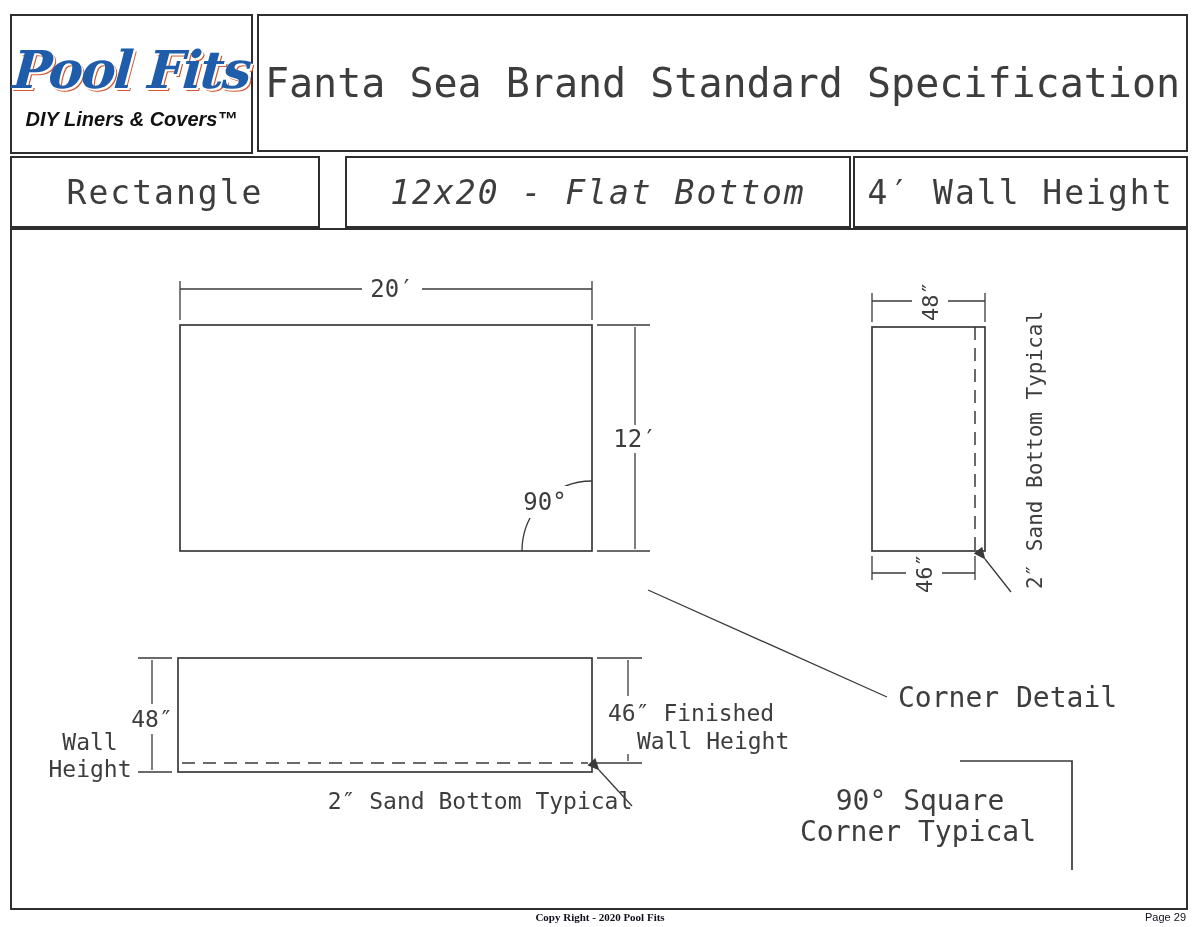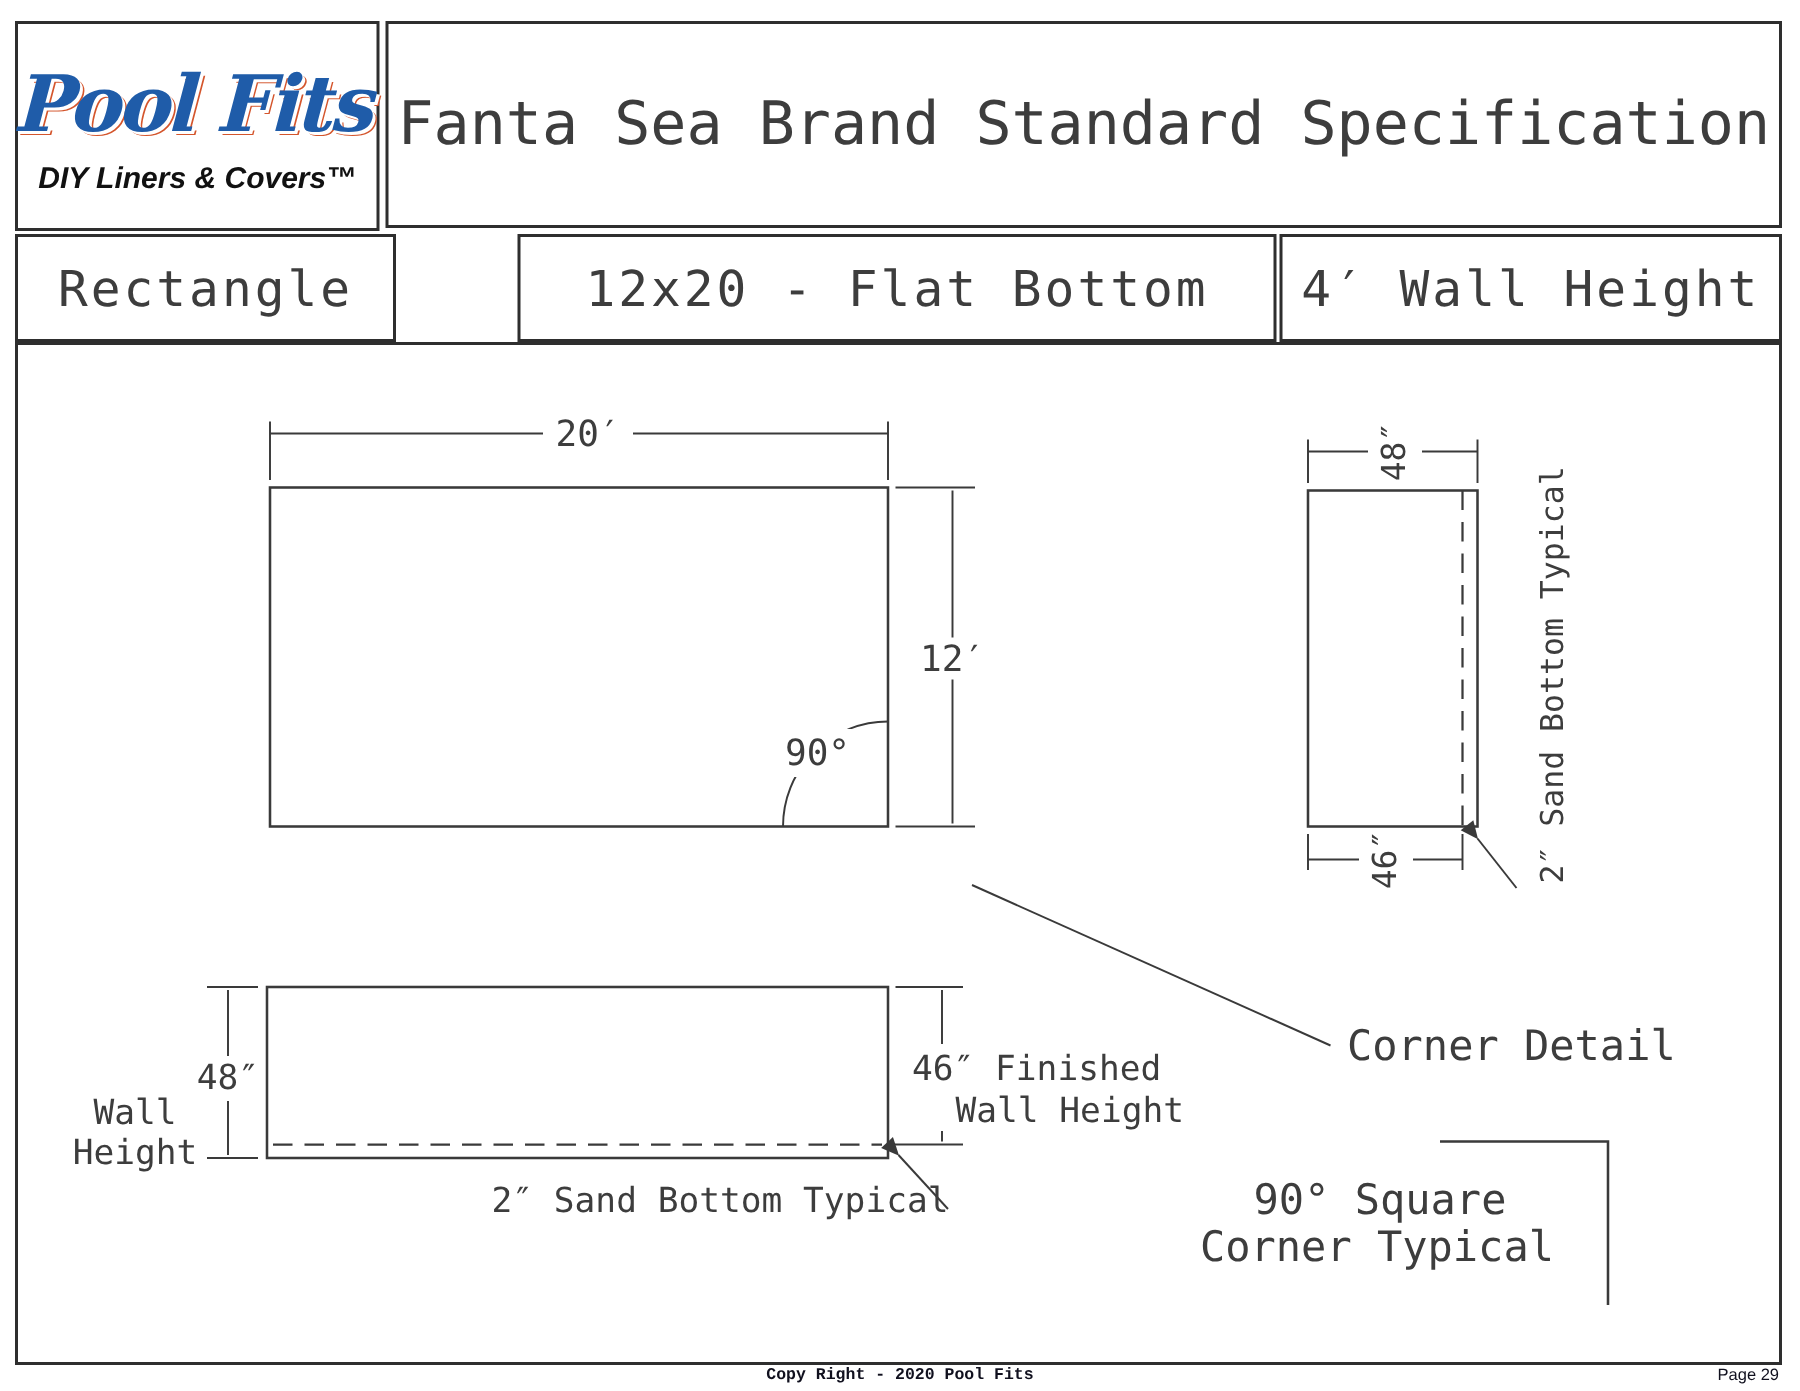--- a/index.html
+++ b/index.html
@@ -36,38 +36,38 @@
   }
   .title-box { left: 257px; top: 14px; width: 931px; height: 138px;
     display: flex; align-items: center; justify-content: center; }
   .page-title {
     font-size: 40px; color: #3d3d3d; white-space: nowrap; letter-spacing: 0px;
   }
 
   
   .spec-cell { top: 156px; height: 72px; display: flex; align-items: center; justify-content: center;
     font-size: 33px; color: #3d3d3d; letter-spacing: 2px; white-space: nowrap; }
-  .spec-shape { left: 10px;  width: 254px; }
-  .spec-size  { left: 345px; width: 506px; }
+  .spec-shape { left: 10px;  width: 310px; }
+  .spec-size  { left: 345px; width: 506px; font-style: italic; }
   .spec-wall  { left: 853px; width: 335px; }
 
   
   .main-box { left: 10px; top: 228px; width: 1178px; height: 682px; text-align: right; }
   .main-box svg { position: absolute; left: -2px; top: -2px; }
 
   svg text {
     font-family: "DejaVu Sans Mono", monospace;
     fill: #3d3d3d;
   }
 
   
   .footer-copyright {
     position: absolute; left: 0; top: 911px; width: 1200px;
     text-align: center;
-    font-family: Liberation Mono, monospace;
+    font-family: Liberation Serif, serif;
     font-weight: bold; font-size: 11px; color: #10101e;
   }
   .footer-page {
     position: absolute; right: 14px; top: 911px;
     font-family: "Liberation Sans", sans-serif;
     font-weight: normal; font-size: 11px; color: #10101e;
   }
 </style>
 </head>
 <body>

